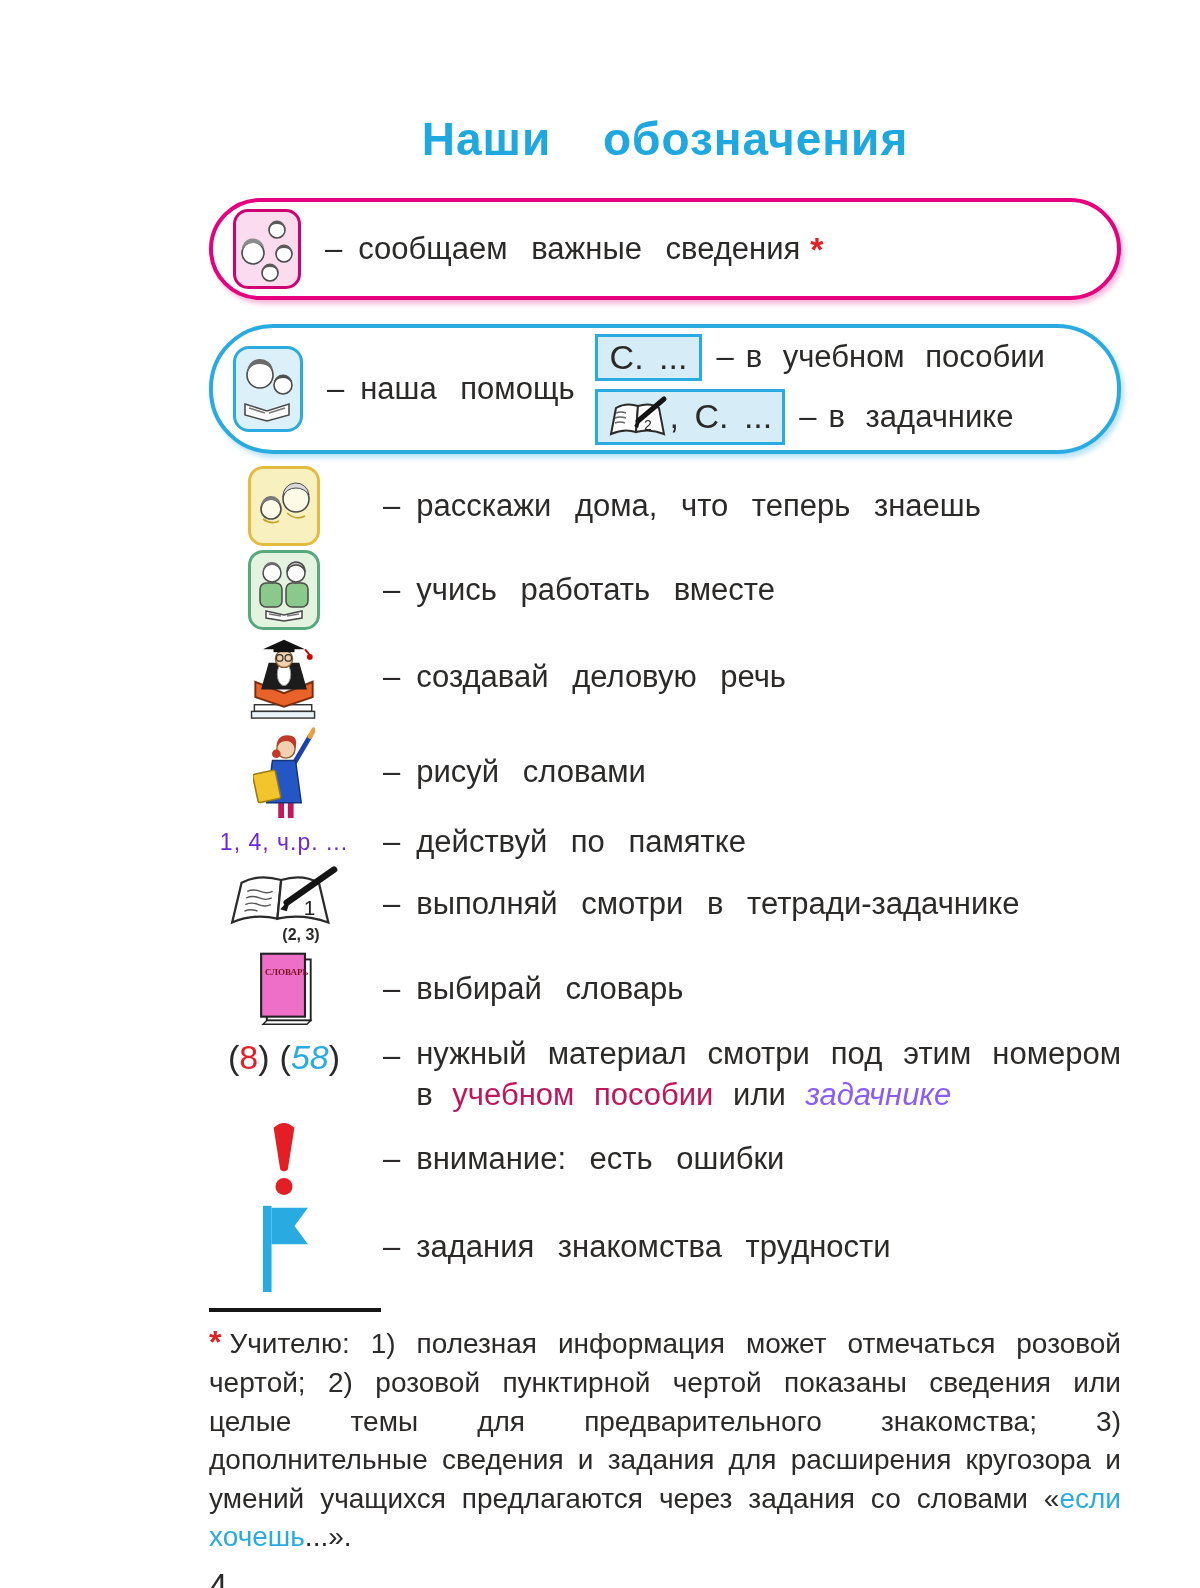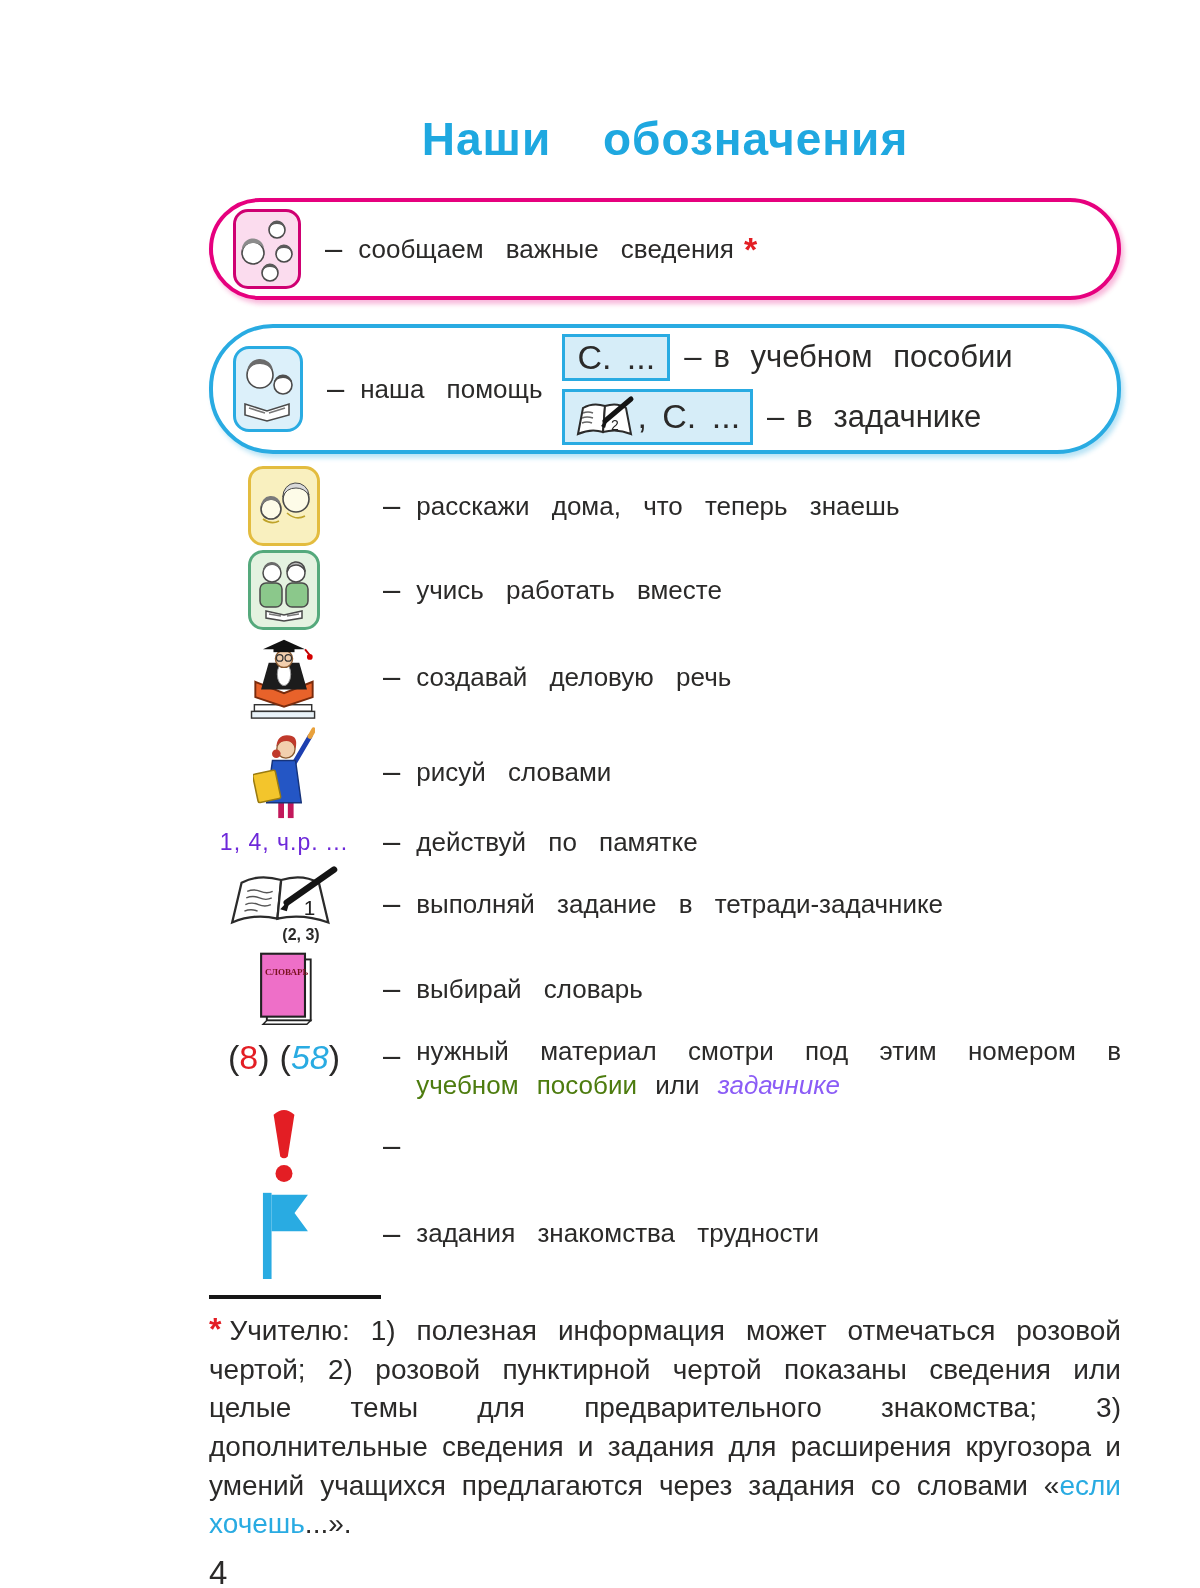--- a/index.html
+++ b/index.html
@@ -14,21 +14,21 @@
   .bigbox{display:flex;align-items:center;box-sizing:border-box;background:#fff;}
   .bigbox.pink{margin-top:32px;height:102px;border:4px solid #e6007e;border-radius:52px;
                box-shadow:3px 4px 5px rgba(230,0,126,.28);padding:8px 20px;}
   .bigbox.blue{margin-top:24px;height:130px;border:4px solid #29abe2;border-radius:64px;
                box-shadow:3px 4px 5px rgba(41,171,226,.33);padding:8px 14px 8px 20px;}
   .box-icon{flex:0 0 auto;display:flex;align-items:center;justify-content:center;box-sizing:border-box;}
   .pink .box-icon{width:68px;height:80px;background:#fbdcee;border:3px solid #cf0072;border-radius:15px;}
   .blue .box-icon{width:70px;height:86px;background:#dcf0fa;border:3px solid #29abe2;border-radius:16px;}
 
   .dash{margin:0 16px 0 24px;font-size:31px;}
-  .row-text{font-size:26px;word-spacing:15px;}
+  .row-text{font-size:31px;word-spacing:15px;}
   .sup-star{color:#e31e24;font-size:34px;font-weight:bold;vertical-align:super;margin-left:10px;}
 
   
   .refs{margin-left:20px;display:flex;flex-direction:column;gap:8px;}
   .ref-line{display:flex;align-items:center;font-size:31px;word-spacing:12px;}
   .ref-box{display:inline-flex;align-items:center;border:3px solid #29abe2;background:#d6edf8;
            padding:1px 12px;font-size:34px;word-spacing:6px;}
   .ref-box.tall{padding:3px 10px;}
   .ref-line .dash{margin:0 12px 0 14px;}
 
@@ -41,21 +41,21 @@
            display:flex;align-items:center;justify-content:center;background:#fff;}
   .sq-icon.yellow{border-color:#e3bc3f;background:#f9f0bf;}
   .sq-icon.green{border-color:#55a97c;background:#e4f2e0;}
   .memo-text{font-size:23px;color:#6d28d9;letter-spacing:1px;white-space:nowrap;}
   .nb-caption{font-size:16px;font-weight:bold;margin-top:-4px;margin-left:34px;}
   .refnums{font-size:34px;white-space:nowrap;margin-top:4px;}
   .refnums .gap{display:inline-block;width:10px;}
   .num-red{color:#e31e24;}
   .num-blue{color:#29abe2;font-style:italic;}
   .row-text.justify{width:742px;margin:0;text-align:justify;word-spacing:11px;line-height:1.32;}
-  .row-text.justify .num-red{color:#4d7c0f;}
+  .row-text.justify .num-red{color:#be185d;}
   .row-text.justify .num-blue{color:#8b5cf6;}
   .lrow.top .dash{margin-top:4px;}
 
   
   .footnote{margin-top:16px;}
   .fn-rule{width:172px;height:4px;background:#161616;margin-bottom:8px;}
   .fn-text{margin:0;font-size:28px;line-height:1.38;text-align:justify;word-spacing:6px;}
   .fn-marker{color:#e31e24;font-weight:bold;font-size:32px;margin-right:8px;}
   .blue-word{color:#29abe2;}
 
@@ -233,21 +233,21 @@
             </g>
             <path d="M22,29 q7,-3 14,0 q7,3 13,0 M21,36 q7,-3 14,0 q7,3 13,0 M20,43 q7,-3 14,0 q7,3 13,0 M19,50 q7,-3 14,0" fill="none" stroke="#555" stroke-width="1.5"></path>
             <path d="M64,41 L114,6" stroke="#141414" stroke-width="7" stroke-linecap="round"></path>
             <path d="M57,48 L68,36 L64,50 Z" fill="#141414"></path>
             <text x="82" y="54" font-size="22" fill="#222">1</text>
           </svg>
         </span>
         <span class="nb-caption">(2, 3)</span>
       </div>
       <span class="dash">–</span>
-      <span class="row-text">выполняй задание в тетради-задачнике</span>
+      <span class="row-text">выполняй смотри в тетради-задачнике</span>
     </div>
 
     <div class="lrow">
       <div class="icon-cell">
         <span>
           <svg width="66" height="82" viewBox="0 0 68 86">
             <rect x="16" y="12" width="46" height="64" fill="#ffffff" stroke="#222" stroke-width="2"></rect>
             <path d="M16,76 L62,76 L58,80 L12,80 Z" fill="#fff" stroke="#222" stroke-width="1.5"></path>
             <rect x="10" y="6" width="46" height="66" fill="#ee6fc8" stroke="#222" stroke-width="2.2"></rect>
             <text x="14" y="28" font-size="9.5" font-weight="bold" fill="#7a1220" font-family="Liberation Serif, serif">СЛОВАРЬ</text>
@@ -274,20 +274,21 @@
     <div class="lrow">
       <div class="icon-cell">
         <span>
           <svg width="34" height="78" viewBox="0 0 36 82">
             <path d="M7,8 Q18,-2 29,8 L22,52 Q18,56 14,52 Z" fill="#e31e24"></path>
             <ellipse cx="18" cy="70" rx="9" ry="9" fill="#e31e24"></ellipse>
           </svg>
         </span>
       </div>
       <span class="dash">–</span>
+      <span class="row-text">внимание: есть ошибки</span>
     </div>
 
     <div class="lrow">
       <div class="icon-cell">
         <span>
           <svg width="54" height="90" viewBox="0 0 56 94">
             <rect x="6" y="4" width="9" height="90" fill="#29abe2"></rect>
             <polygon points="15,6 53,6 39,25 53,44 15,44" fill="#29abe2"></polygon>
           </svg>
         </span>

